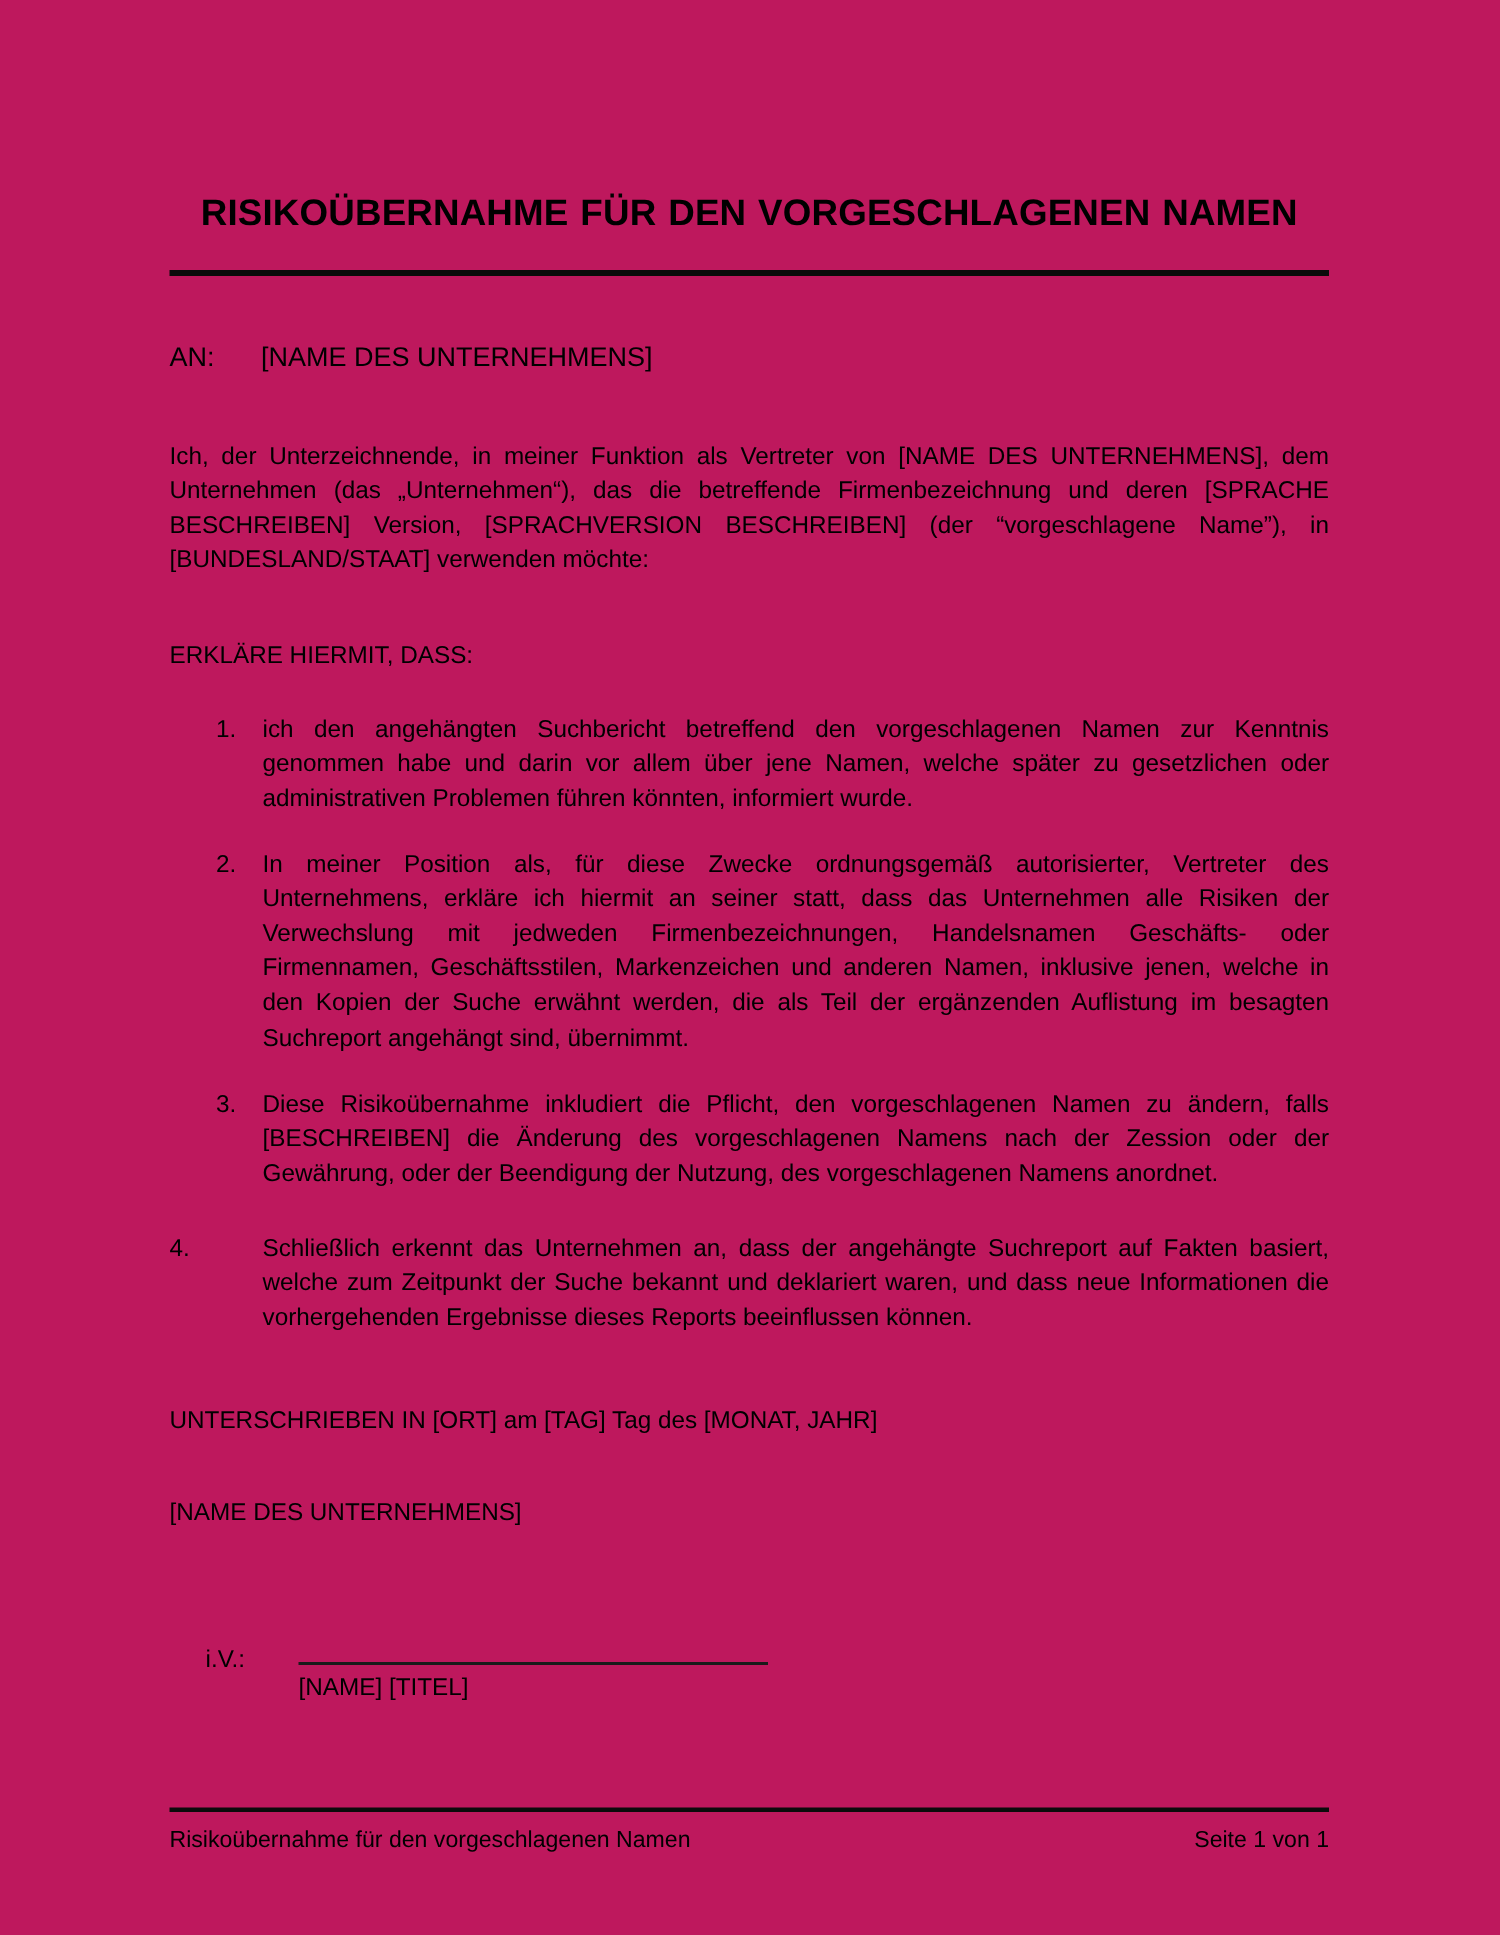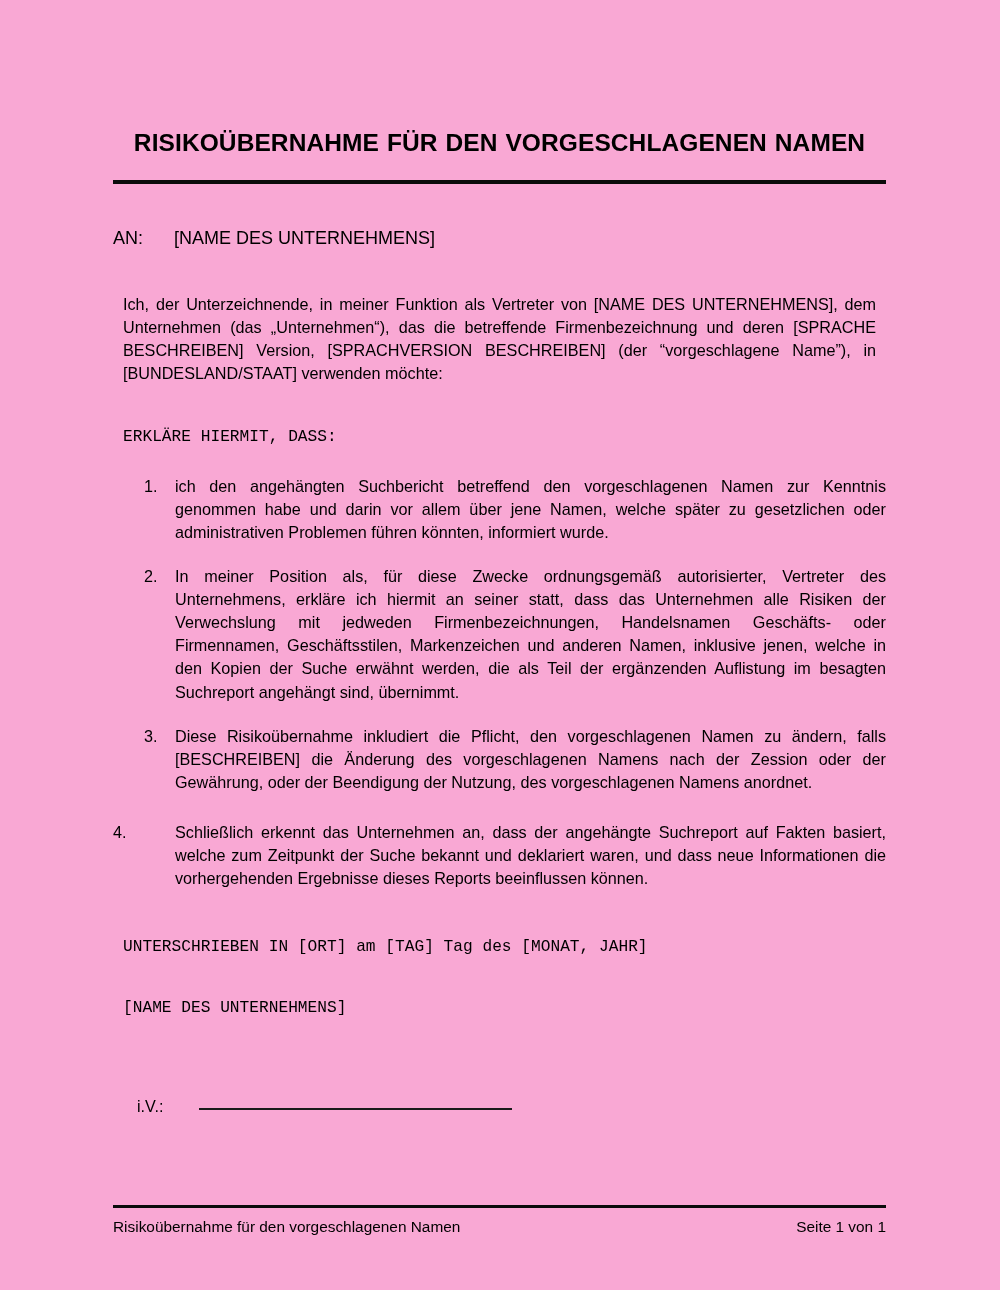--- a/index.html
+++ b/index.html
@@ -11,21 +11,21 @@
   body {
     font-family: "Liberation Sans", sans-serif;
     color: #000000;
     -webkit-font-smoothing: antialiased;
   }
   .page {
     position: relative;
     width: 1000px;
     height: 1290px;
     margin: 0 auto;
-    background: #f9a8d4;
+    background: #be185d;
     overflow: hidden;
   }
 
   
   .content {
     position: absolute;
     left: 113px;
     top: 0;
     width: 773px;
   }
@@ -47,25 +47,24 @@
     height: 0;
     border-top: 4px solid #0b0b0b;
   }
 
   
   .body-text {
     font-size: 16.2px;
     line-height: 1.42;
     text-align: justify;
     text-justify: inter-word;
-    margin: 10px;
+    margin: 0;
   }
   .plain {
     text-align: left;
-    font-family: Liberation Mono, monospace;
   }
 
   
   .an-row {
     margin-top: 42px;
     font-size: 18px;
     line-height: 1.42;
     display: flex;
   }
   .an-label {
@@ -211,20 +210,21 @@
     </div>
 
     <p class="body-text plain signed-line">UNTERSCHRIEBEN IN [ORT] am [TAG] Tag des [MONAT, JAHR]</p>
 
     <p class="body-text plain company-line">[NAME DES UNTERNEHMENS]</p>
 
     <div class="sig-block">
       <span class="sig-label">i.V.:</span>
       <div class="sig-fields">
         <div class="sig-rule"></div>
+        <div class="sig-caption">[NAME] [TITEL]</div>
       </div>
     </div>
 
   </div>
 
   <div class="footer">
     <div class="footer-rule"></div>
     <div class="footer-row">
       <span>Risikoübernahme für den vorgeschlagenen Namen</span>
       <span>Seite 1 von 1</span>

